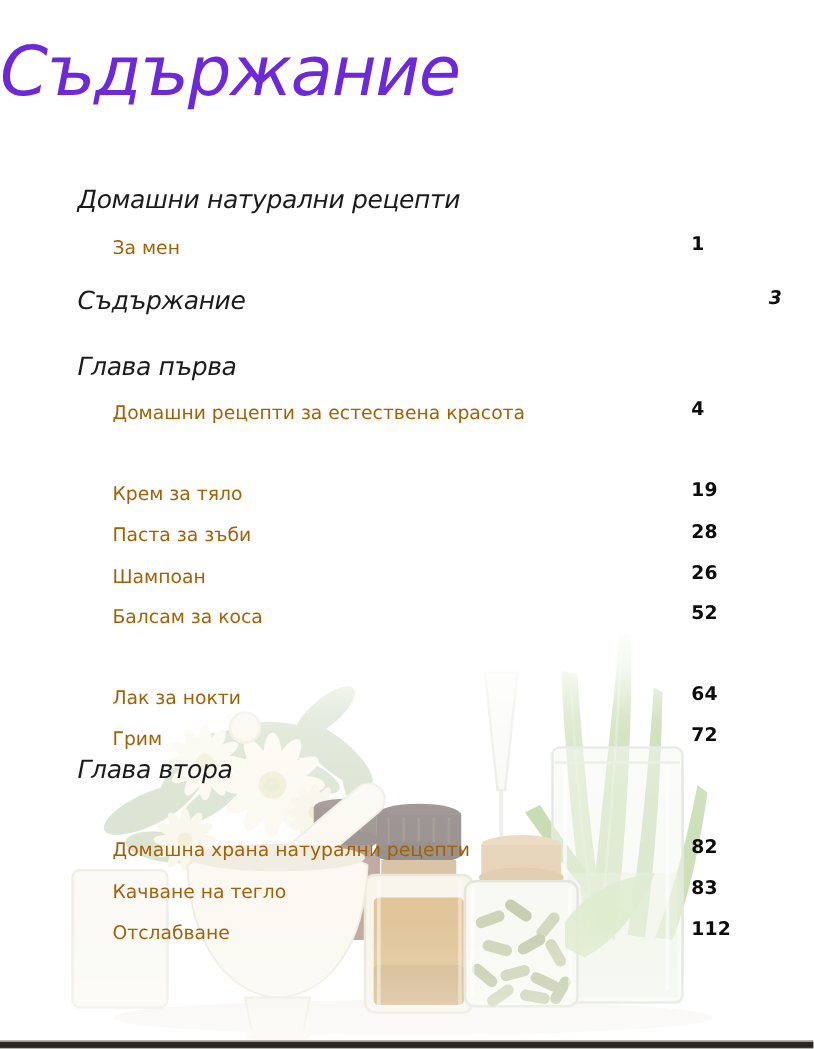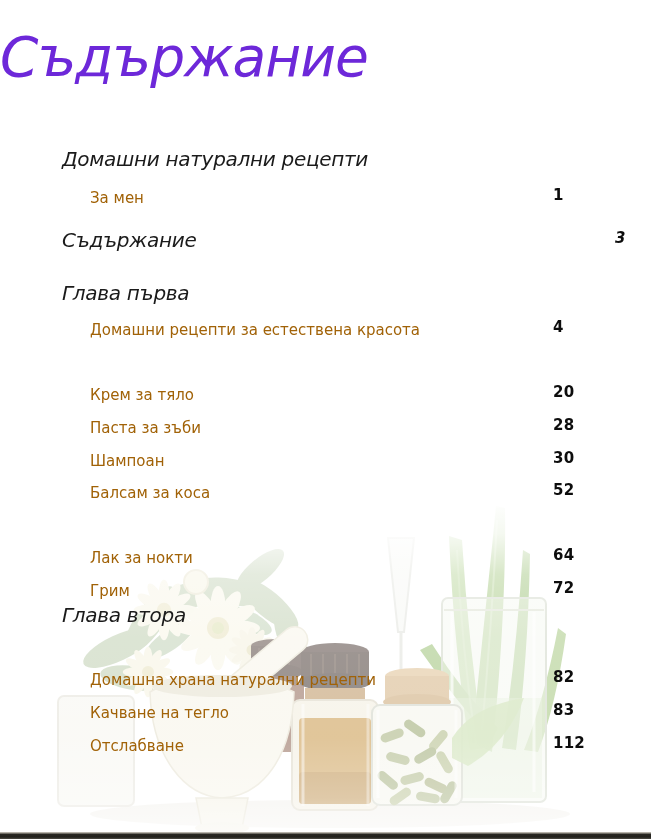--- a/index.html
+++ b/index.html
@@ -218,29 +218,29 @@
 
     <div class="heading" style="top:281px">
       <span>Глава първа</span>
     </div>
     <div class="row" style="top:321px">
       <span class="label">Домашни рецепти за естествена красота</span>
       <span class="pagenum">4</span>
     </div>
     <div class="row" style="top:386px">
       <span class="label">Крем за тяло</span>
-      <span class="pagenum">20</span>
+      <span class="pagenum">19</span>
     </div>
     <div class="row" style="top:419px">
       <span class="label">Паста за зъби</span>
       <span class="pagenum">28</span>
     </div>
     <div class="row" style="top:452px">
       <span class="label">Шампоан</span>
-      <span class="pagenum">30</span>
+      <span class="pagenum">26</span>
     </div>
     <div class="row" style="top:484px">
       <span class="label">Балсам за коса</span>
       <span class="pagenum">52</span>
     </div>
     <div class="row" style="top:549px">
       <span class="label">Лак за нокти</span>
       <span class="pagenum">64</span>
     </div>
     <div class="row" style="top:582px">

